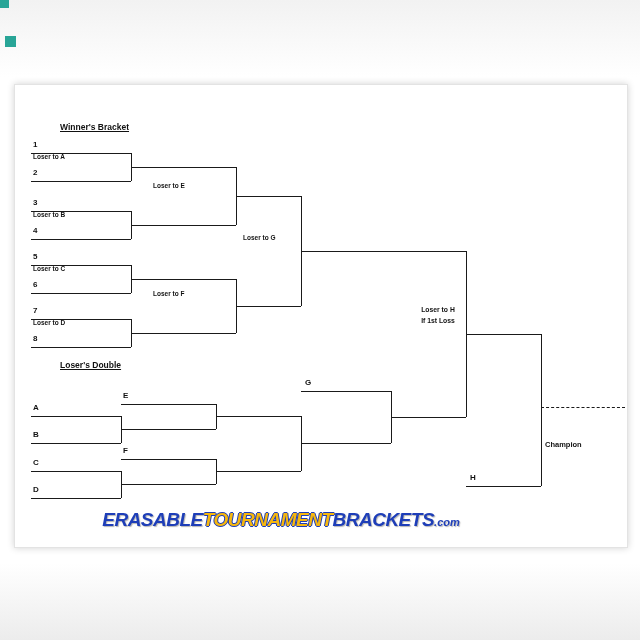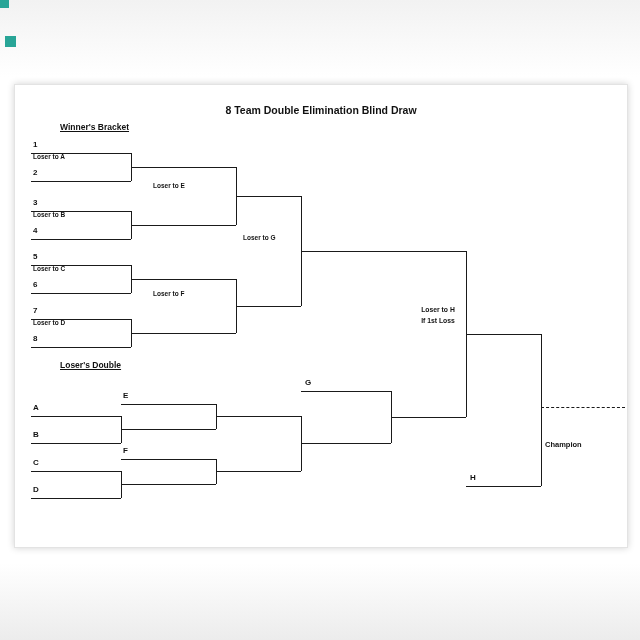--- a/index.html
+++ b/index.html
@@ -38,21 +38,20 @@
   .logo .com{color:#1e3eb8;font-size:11px;}
 </style>
 </head>
 <body>
 
 <div class="artifact" style="left:0;top:0;width:9px;height:8px;"></div>
 <div class="artifact" style="left:5px;top:36px;width:11px;height:11px;"></div>
 
 <div class="sheet">
 
-  <div class="txt title" style="top:20px;left:0;">8 Team Double Elimination Blind Draw</div>
 
   <div class="txt hdr" style="left:20px;top:38px;">Winner's Bracket</div>
 
   <div class="txt seed" style="left:18px;top:56px;">1</div>
   <div class="txt seed" style="left:18px;top:84px;">2</div>
   <div class="txt seed" style="left:18px;top:114px;">3</div>
   <div class="txt seed" style="left:18px;top:142px;">4</div>
   <div class="txt seed" style="left:18px;top:168px;">5</div>
   <div class="txt seed" style="left:18px;top:196px;">6</div>
   <div class="txt seed" style="left:18px;top:222px;">7</div>
@@ -126,14 +125,17 @@
   <div class="vl" style="left:376px;top:306px;height:52px;"></div>
   <div class="hl" style="left:376px;top:332px;width:75px;"></div>
 
   <div class="vl" style="left:451px;top:166px;height:166px;"></div>
   <div class="hl" style="left:451px;top:249px;width:75px;"></div>
   <div class="hl" style="left:451px;top:401px;width:75px;"></div>
   <div class="vl" style="left:526px;top:249px;height:152px;"></div>
   <div class="hl dash" style="left:526px;top:322px;width:84px;"></div>
   <div class="txt champ" style="left:530px;top:312px;margin-top:44px;">Champion</div>
 
+  <div class="logo">
+    <span class="blue">ERASABLE</span><span class="gold">TOURNAMENT</span><span class="blue">BRACKETS</span><span class="com">.com</span>
+  </div>
 
 </div>
 
 </body></html>

